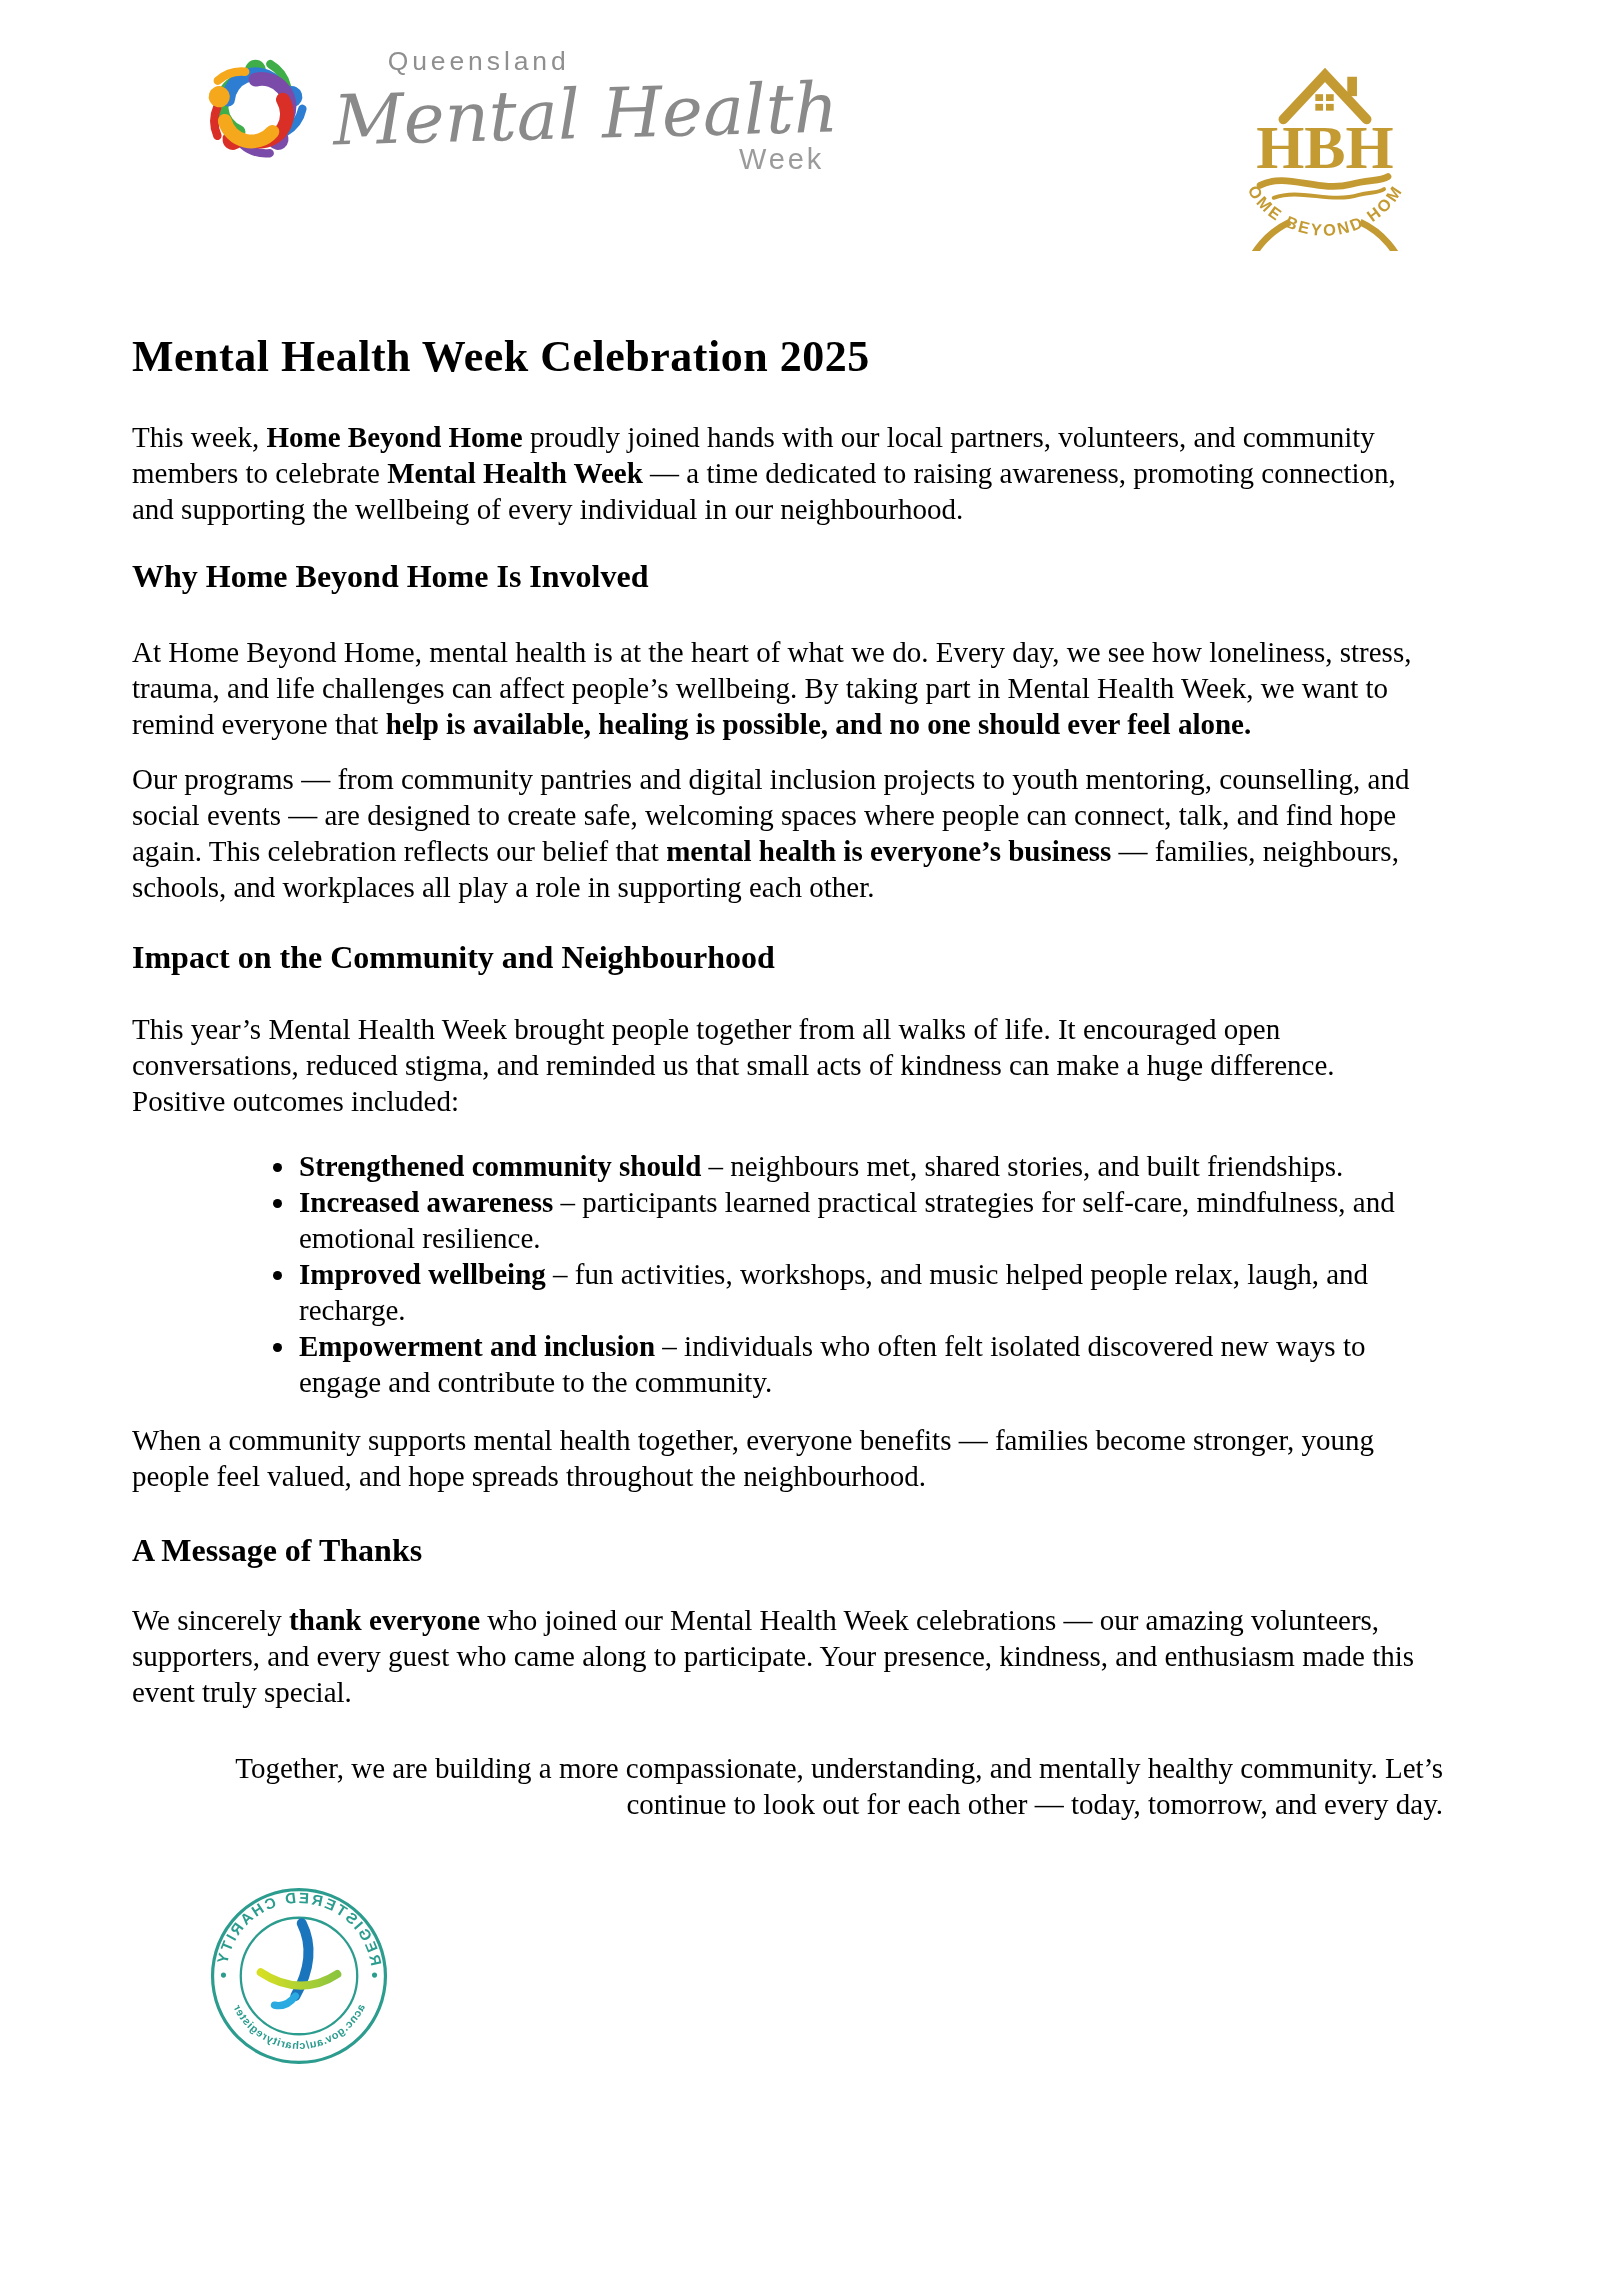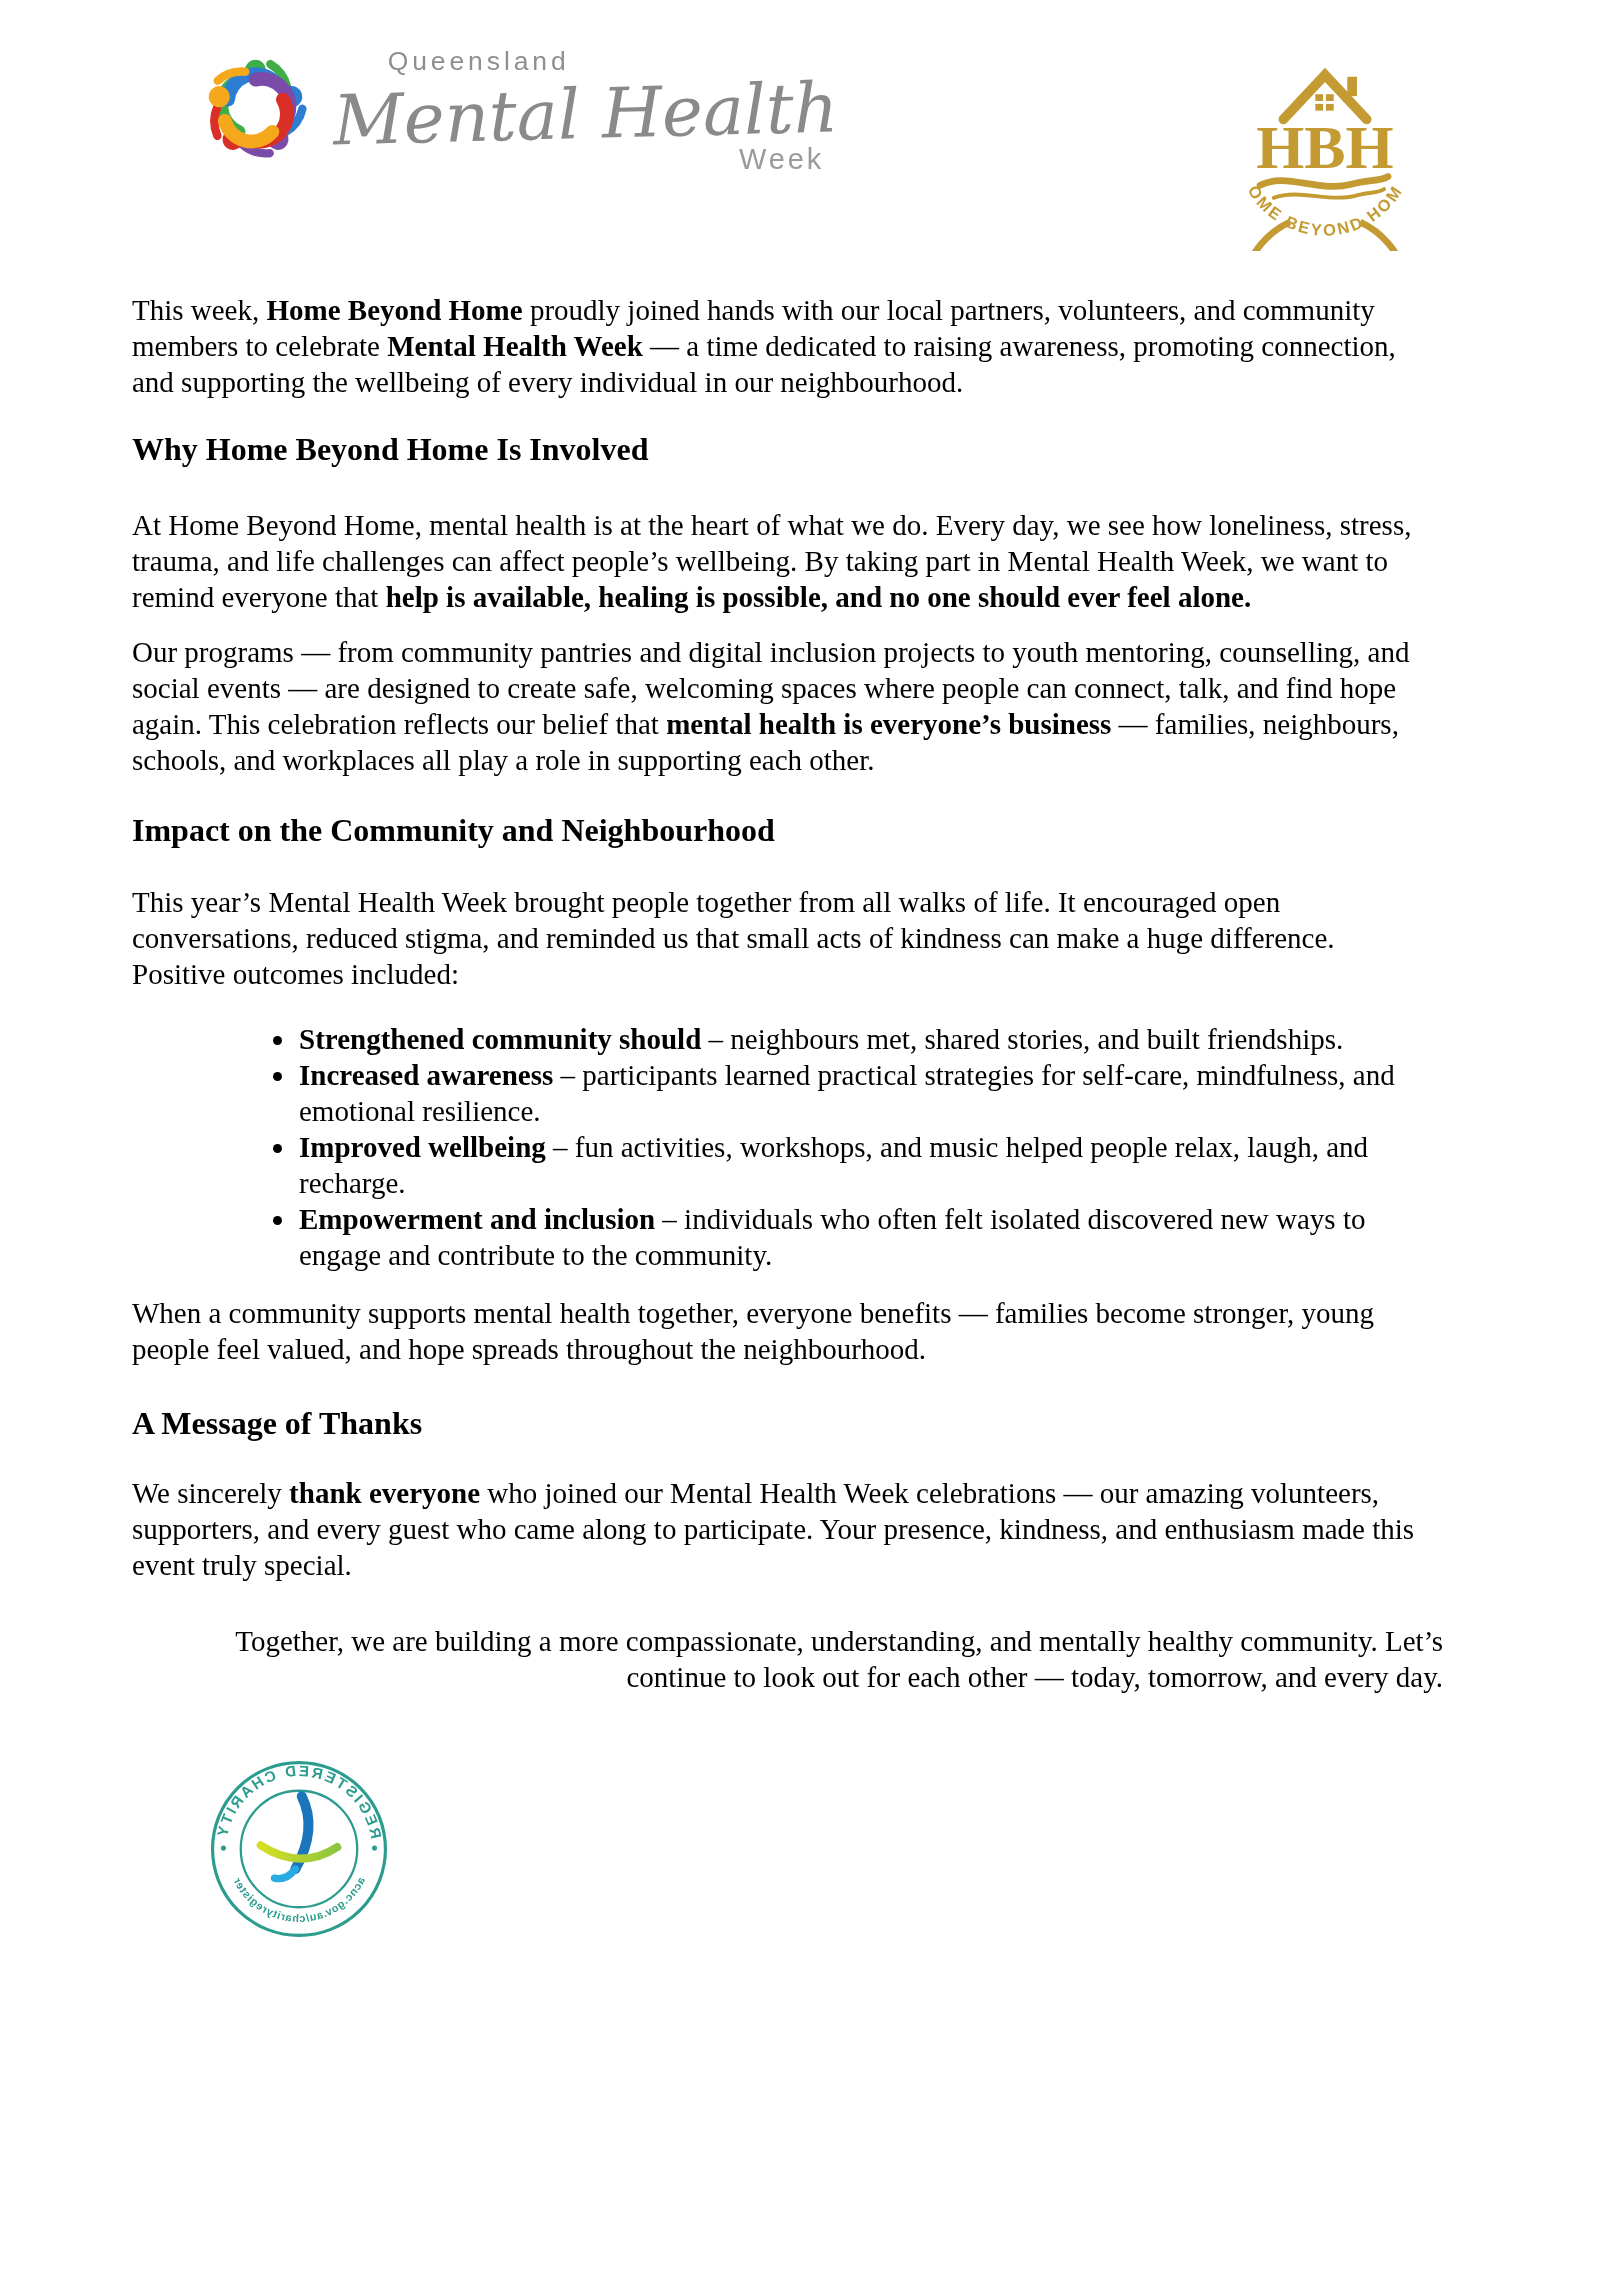--- a/index.html
+++ b/index.html
@@ -164,20 +164,21 @@
 
       <text class="hbh-tag gold-f">
         <textPath href="#hbhTagArc" startOffset="50%" text-anchor="middle">HOME BEYOND HOME</textPath>
       </text>
     </svg>
 
   </div>
 
   <main class="content">
 
+    <h1>Mental Health Week Celebration 2025</h1>
 
     <p class="p1"><span>This week, </span><b>Home Beyond Home</b><span> proudly joined hands with our local partners, volunteers, and community members to celebrate </span><b>Mental Health Week</b><span> — a time dedicated to raising awareness, promoting connection, and supporting the wellbeing of every individual in our neighbourhood.</span></p>
 
     <h2 class="h-why">Why Home Beyond Home Is Involved</h2>
 
     <p class="p2"><span>At Home Beyond Home, mental health is at the heart of what we do. Every day, we see how loneliness, stress, trauma, and life challenges can affect people’s wellbeing. By taking part in Mental Health Week, we want to remind everyone that </span><b>help is available, healing is possible, and no one should ever feel alone.</b></p>
 
     <p class="p3"><span>Our programs — from community pantries and digital inclusion projects to youth mentoring, counselling, and social events — are designed to create safe, welcoming spaces where people can connect, talk, and find hope again. This celebration reflects our belief that </span><b>mental health is everyone’s business</b><span> — families, neighbours, schools, and workplaces all play a role in supporting each other.</span></p>
 
     <h2 class="h-impact">Impact on the Community and Neighbourhood</h2>

